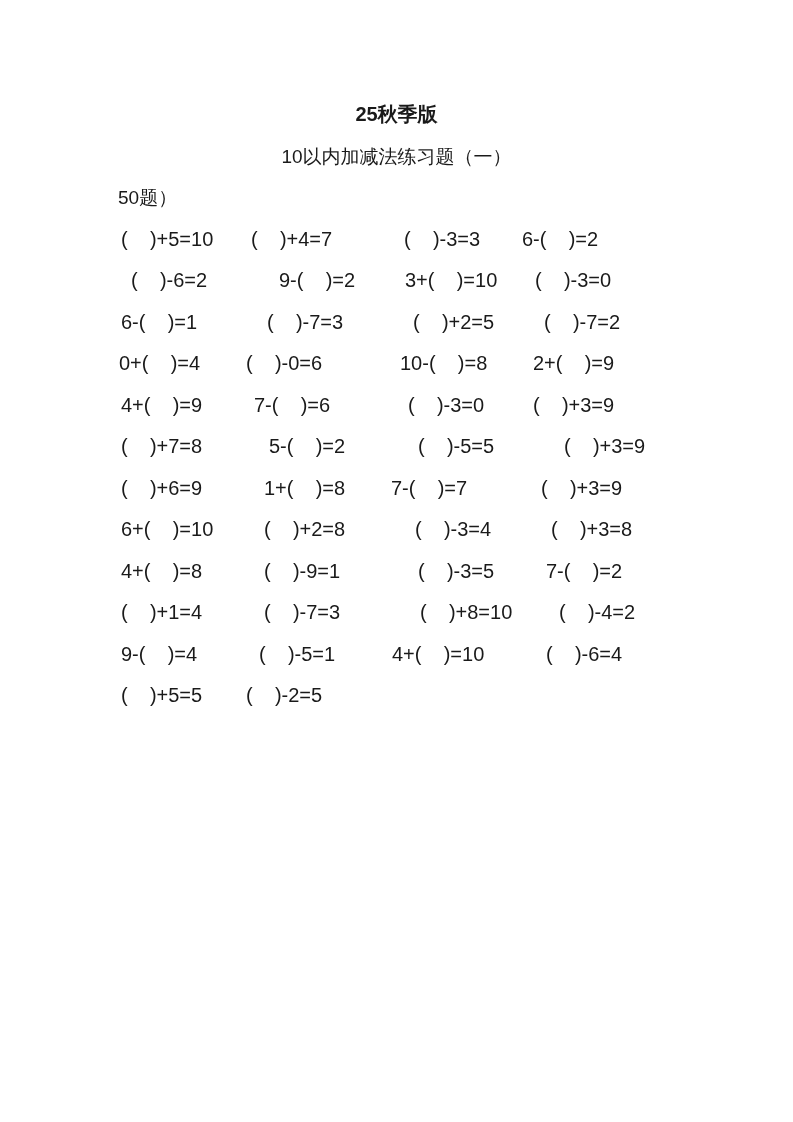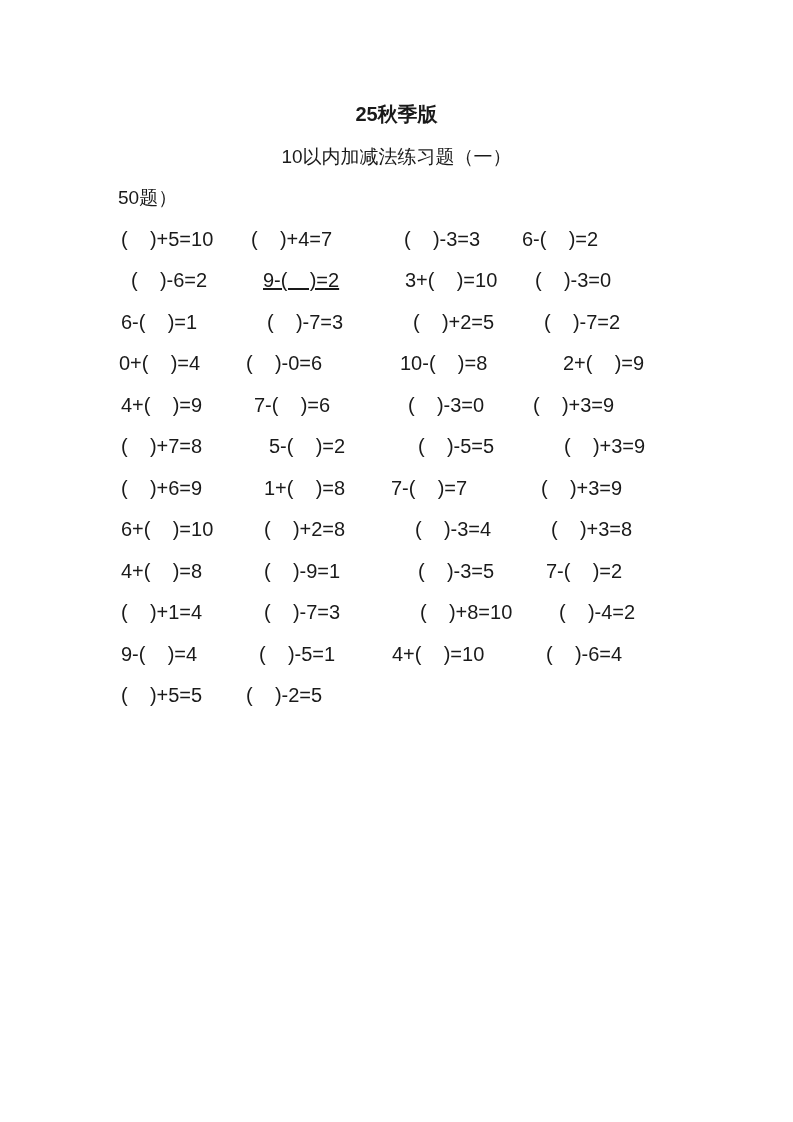--- a/index.html
+++ b/index.html
@@ -40,35 +40,35 @@
 
     <div>
         <div class="prow">
           <span class="pcell" style="left: 121px;">(    )+5=10</span>
           <span class="pcell" style="left: 251px;">(    )+4=7</span>
           <span class="pcell" style="left: 404px;">(    )-3=3</span>
           <span class="pcell" style="left: 522px;">6-(    )=2</span>
         </div>
         <div class="prow">
           <span class="pcell" style="left: 131px;">(    )-6=2</span>
-          <span class="pcell" style="left: 263px; text-decoration: underline;">9-(    )=2</span>
+          <span class="pcell" style="left: 279px;">9-(    )=2</span>
           <span class="pcell" style="left: 405px;">3+(    )=10</span>
           <span class="pcell" style="left: 535px;">(    )-3=0</span>
         </div>
         <div class="prow">
           <span class="pcell" style="left: 121px;">6-(    )=1</span>
           <span class="pcell" style="left: 267px;">(    )-7=3</span>
           <span class="pcell" style="left: 413px;">(    )+2=5</span>
           <span class="pcell" style="left: 544px;">(    )-7=2</span>
         </div>
         <div class="prow">
           <span class="pcell" style="left: 119px;">0+(    )=4</span>
           <span class="pcell" style="left: 246px;">(    )-0=6</span>
           <span class="pcell" style="left: 400px;">10-(    )=8</span>
-          <span class="pcell" style="left: 563px; text-align: center;">2+(    )=9</span>
+          <span class="pcell" style="left: 533px; text-align: center;">2+(    )=9</span>
         </div>
         <div class="prow">
           <span class="pcell" style="left: 121px;">4+(    )=9</span>
           <span class="pcell" style="left: 254px;">7-(    )=6</span>
           <span class="pcell" style="left: 408px;">(    )-3=0</span>
           <span class="pcell" style="left: 533px;">(    )+3=9</span>
         </div>
         <div class="prow">
           <span class="pcell" style="left: 121px;">(    )+7=8</span>
           <span class="pcell" style="left: 269px;">5-(    )=2</span>

